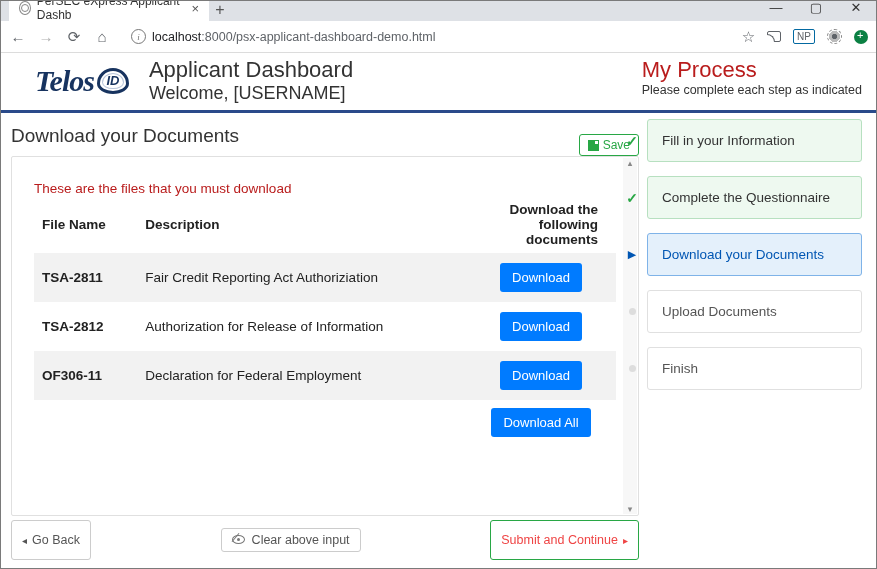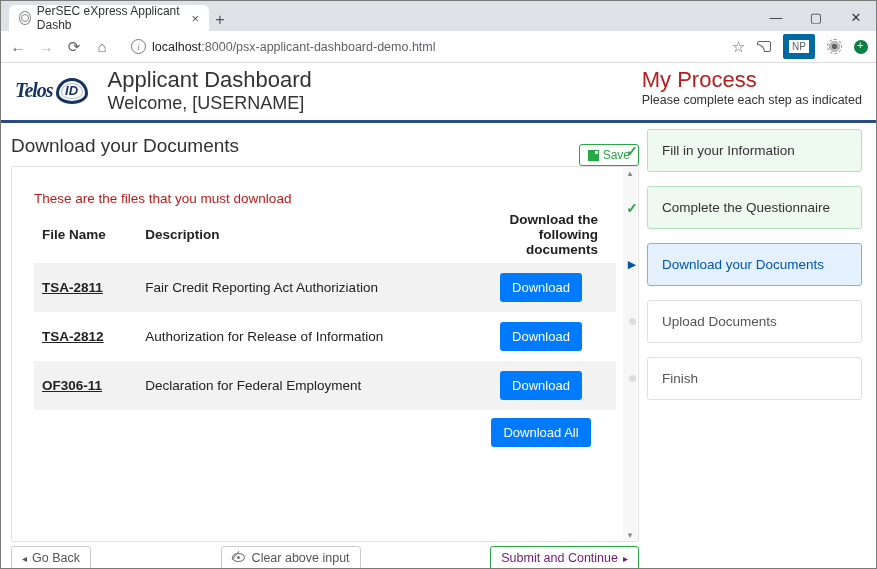--- a/index.html
+++ b/index.html
@@ -1,45 +1,45 @@
 <!DOCTYPE html>
 <html><head>
 <meta charset="utf-8">
 <style>
   * { box-sizing: border-box; margin: 0; padding: 0; font-family: "Segoe UI", Arial, sans-serif; }
   body { background: #fff; width: 877px; height: 569px; overflow: hidden; border:1px solid #7a7a7a; }
   
   
-  .chrome-titlebar { height: 30px; background: #dee1e6; display:flex; align-items:flex-end; }
+  .chrome-titlebar { height: 20px; background: #dee1e6; display:flex; align-items:flex-end; }
   .chrome-tab { background:#fff; height:26px; margin-left:8px; border-radius:6px 6px 0 0; display:flex; align-items:center; padding:0 10px; gap:6px; font-size:12px; color:#333; width:200px; }
   .chrome-tab .fav { width:14px; height:14px; border:1px solid #888; border-radius:50%; display:flex; align-items:center; justify-content:center; }
   .chrome-tab .fav::before{content:""; width:6px;height:6px;border:1px solid #888;border-radius:50%;}
   .chrome-tab .x { margin-left:auto; font-size:13px; color:#555; }
   .newtab { width:22px; height:22px; display:flex; align-items:center; justify-content:center; color:#555; font-size:16px; }
   .win-controls { margin-left:auto; display:flex; }
   .win-controls div { width:40px; height:28px; display:flex; align-items:center; justify-content:center; color:#333; font-size:13px; }
   
   .chrome-toolbar { height:32px; background:#fff; border-bottom:1px solid #dcdcdc; display:flex; align-items:center; padding:0 8px; gap:10px; }
   .nav-btn { color:#5f6368; font-size:15px; display:flex; align-items:center; justify-content:center; width:18px; }
   .nav-btn.disabled{ color:#b0b0b0; }
   .addr { flex:1; display:flex; align-items:center; gap:6px; padding:0 10px; font-size:12.5px; color:#333; }
   .addr .info { width:15px; height:15px; border:1px solid #777; border-radius:50%; display:flex; align-items:center; justify-content:center; font-size:9px; color:#777; font-family:serif; font-style:italic; }
   .addr .host { color:#202124; }
   .addr .path { color:#5f6368; }
   .rt-icons { display:flex; gap:12px; align-items:center; font-size:12px; color:#5f6368; }
   .rt-icons .star{font-size:15px;}
-  .np-badge{border:6px solid #0369a1; padding:1px 3px; font-size:10px; border-radius:2px;}
+  .np-badge{border:1px solid #0369a1; padding:1px 3px; font-size:10px; border-radius:2px;}
   .gcircle{width:15px;height:15px;border-radius:50%;background:radial-gradient(#5f6368 30%, #bbb 31% 60%, transparent 61%); border:1px dashed #888;}
   .greencircle{width:14px;height:14px;border-radius:50%;background:#0b8043;position:relative;}
   .greencircle::after{content:"+";color:#fff;font-size:11px;position:absolute;top:-1px;left:3px;}
   
   
   .page-header { display:flex; padding:4px 14px 6px 14px; border-bottom:3px solid #2a4a8a; }
   .logo { display:flex; align-items:center; gap:3px; }
-  .logo-text { font-family: Georgia, serif; font-size:20px; color:#17335f; font-weight:bold; font-style:italic; letter-spacing:-1px; }
+  .logo-text { font-family: Georgia, serif; font-size:30px; color:#17335f; font-weight:bold; font-style:italic; letter-spacing:-1px;margin-left:20px; }
   .logo-id { width:32px; height:26px; border:3px solid #17335f; border-radius:50% 50% 50% 50%/60% 60% 40% 40%; display:flex; align-items:center; justify-content:center; font-size:13px; font-weight:bold; color:#17335f; font-style:italic; position:relative; }
   .logo-id::before{content:""; position:absolute; inset:2px; border:1px solid #b7c4d9; border-radius:inherit;}
   .hdr-mid { margin-left:20px; }
   .hdr-mid h1 { font-size:22px; font-weight:400; color:#333; }
   .hdr-mid p { font-size:18px; color:#333; }
   .hdr-right { margin-left:auto; text-align:left; }
   .hdr-right h2 { font-size:22px; font-weight:400; color:#b91c1c; }
   .hdr-right p { font-size:12.5px; color:#333; }
   
   
@@ -53,35 +53,35 @@
   
   .panel { border:1px solid #e0e0e0; border-radius:2px; flex:1; position:relative; overflow:hidden; }
   .panel-inner { padding:24px 22px; height:100%; overflow-y:auto; }
   .panel .intro { font-size:13.5px; color:#b91c1c; margin-bottom:0; }
   
   table { width:100%; border-collapse:collapse; font-size:13.5px; }
   th { text-align:left; font-weight:600; padding:6px 8px; color:#222; }
   th.dlcol{ text-align:right; padding-right:18px; }
   tbody tr:nth-child(odd){ background:#f2f2f2; }
   td { padding:10px 8px; vertical-align:middle; color:#222; }
-  td.fname{ font-weight:600;text-decoration:underline; }
+  td.fname{ font-weight:600; }
   td.dl { text-align:center; width:150px; }
   .btn-primary { background:#007bff; color:#fff; border:none; border-radius:3px; padding:7px 12px; font-size:13px; cursor:pointer; }
   .dl-all-row{ background:transparent !important; }
   .dl-all-row td{padding-top:8px;}
   
   .scrollbar-stub{position:absolute; right:1px; top:1px; width:14px; height:calc(100% - 2px); background:#f7f7f7; display:flex; flex-direction:column; align-items:center; justify-content:space-between; font-size:9px; color:#888;}
   
   .footer-bar{ display:flex; gap:12px; padding:4px 0 4px 0; }
   .outline-btn{ border:1px solid #ccc; background:#fff; border-radius:3px; font-size:12.5px; padding:4px 10px; display:flex; align-items:center; gap:5px; color:#555;}
-  .outline-btn.success{ border-color:#28a745; color:#701a75; }
+  .outline-btn.success{ border-color:#28a745; color:#ef4444; }
   .outline-btn .caret-l::before{content:"\25C2"; font-size:10px;}
   .outline-btn .caret-r::after{content:" \25B8"; font-size:10px;}
   .footer-bar .spacer{flex:1;}
-  .footer-bar .mid{margin:0 auto;}
+  .footer-bar .mid{margin:8px auto;}
   
   
   .right-col { width:215px; }
   .step { border:1px solid; border-radius:3px; padding:13px 14px; margin-bottom:14px; font-size:13.5px; display:flex; align-items:center; position:relative; }
   .step.done { border-color:#b7e0c0; background:#eef9f0; color:#333; }
   .step.active { border-color:#7fb3e8; background:#e4f0fb; color:#0056b3; }
   .step.pending { border-color:#e0e0e0; background:#fff; color:#555; }
   .step-marker { position:absolute; left:-24px; width:16px; display:flex; justify-content:center; }
   .step-marker.check { color:#28a745; font-size:14px; font-weight:bold; }
   .step-marker.arrow { color:#0056b3; font-size:11px; }

